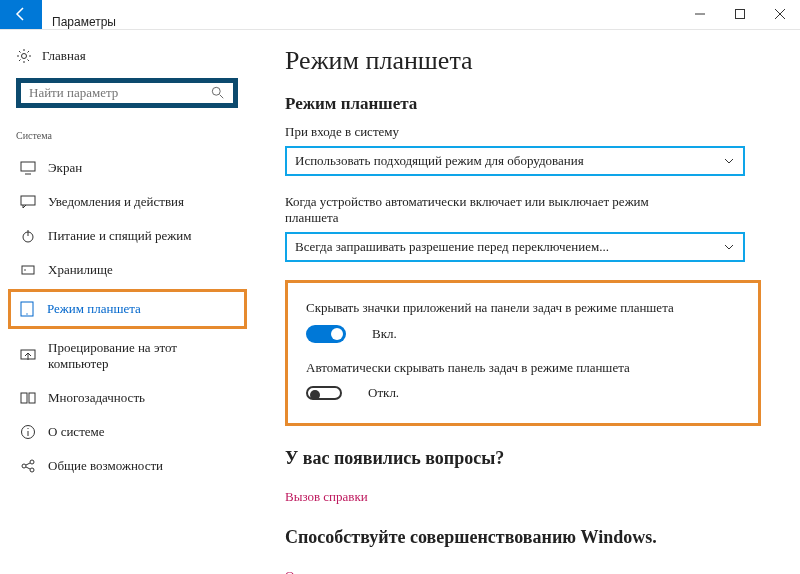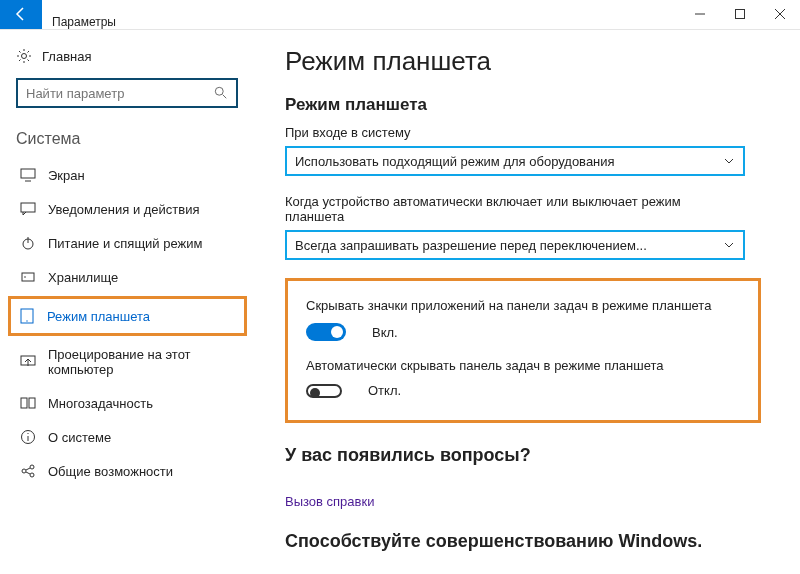--- a/index.html
+++ b/index.html
@@ -4,28 +4,28 @@
 <style>
   * { box-sizing: border-box; margin: 0; padding: 0; }
   body { font-family: "Segoe UI", Arial, sans-serif; font-size: 13px; color: #222; background: #fff; width: 800px; height: 574px; overflow: hidden; }
   .titlebar { height: 30px; background: #fff; display: flex; align-items: flex-end; border-bottom: 1px solid #e5e5e5; }
   .back-btn { width: 42px; height: 30px; background: #0078d7; color: #fff; display: flex; align-items: center; justify-content: center; }
   .back-btn svg { width: 16px; height: 16px; }
   .title-text { margin-left: 10px; font-size: 12px; }
   .win-controls { margin-left: auto; display: flex; }
   .win-btn { width: 40px; height: 30px; display: flex; align-items: center; justify-content: center; color: #333; }
   .win-btn svg { width: 10px; height: 10px; }
-  .body { display: flex; height: calc(100% - 30px); }
+  .body { display: flex; height: calc(100% - 30px); font-family: Liberation Serif, serif; }
   .sidebar { width: 255px; padding: 14px 12px 0 16px; }
   .home-row { display: flex; align-items: center; gap: 10px; font-size: 13px; cursor: pointer; padding: 4px 0; }
   .home-row svg { width: 16px; height: 16px; }
-  .search-box { margin-top: 10px; border: 2px solid #0c4a6e; height: 30px; display: flex; align-items: center; padding: 0 8px; width: 222px; color: #666; }
+  .search-box { margin-top: 10px; border: 5px solid #0c4a6e; height: 30px; display: flex; align-items: center; padding: 0 8px; width: 222px; color: #666; }
   .search-box input { border: none; outline: none; flex: 1; font-size: 13px; font-family: inherit; color: #333; background: transparent; }
   .search-box svg { width: 14px; height: 14px; color: #555; }
-  .section-title { margin-top: 22px; font-size: 16px; color: #555; }
+  .section-title { margin-top: 22px; font-size: 10px; color: #555; }
   .nav { margin-top: 10px; }
   .nav-item { display: flex; align-items: center; gap: 12px; padding: 9px 4px; font-size: 13px; cursor: pointer; }
   .nav-item svg { width: 16px; height: 16px; flex-shrink: 0; }
   .nav-item.selected { color: #0066cc; }
   .highlight-box { border: 3px solid #e68a2e; margin: 2px -4px 2px -8px; padding-left: 4px; }
   .main { flex: 1; padding: 16px 20px 0 30px; overflow-y: hidden; }
   h1 { font-size: 26px; font-weight: 400; margin-bottom: 18px; }
   h2 { font-size: 17px; font-weight: 600; margin-bottom: 10px; }
   h2.qh { font-size: 18px; margin-top: 22px; }
   .field-label { font-size: 13px; margin: 10px 0 6px; }
@@ -34,21 +34,21 @@
   .dropdown svg { width: 12px; height: 12px; }
   .toggle-block { border: 3px solid #e68a2e; padding: 16px 18px 14px; margin-top: 18px; width: 476px; }
   .toggle-label { font-size: 13px; margin-bottom: 8px; line-height: 1.4; }
   .toggle-row { display: flex; align-items: center; gap: 26px; margin-bottom: 16px; }
   .toggle-row:last-child { margin-bottom: 8px; }
   .toggle { width: 40px; height: 18px; border-radius: 9px; position: relative; cursor: pointer; }
   .toggle.on { background: #0078d7; }
   .toggle.on::after { content: ""; position: absolute; right: 3px; top: 3px; width: 12px; height: 12px; background: #fff; border-radius: 50%; }
   .toggle.off { background: #fff; border: 2px solid #333; width: 36px; height: 14px; }
   .toggle.off::after { content: ""; position: absolute; left: 2px; top: 2px; width: 10px; height: 10px; background: #333; border-radius: 50%; }
-  .link { color: #4c1d95; font-size: 13px; cursor: pointer; margin-top: 18px; display: inline-block; }
+  .link { color: #be185d; font-size: 13px; cursor: pointer; margin-top: 10px; display: inline-block; }
 </style>
 </head>
 <body>
 
 <div class="titlebar">
   <div class="back-btn">
     <svg viewBox="0 0 16 16">
         <path d="M10 2 4 8l6 6" stroke="#fff" stroke-width="1.5" fill="none"></path>
       </svg>
   </div>

